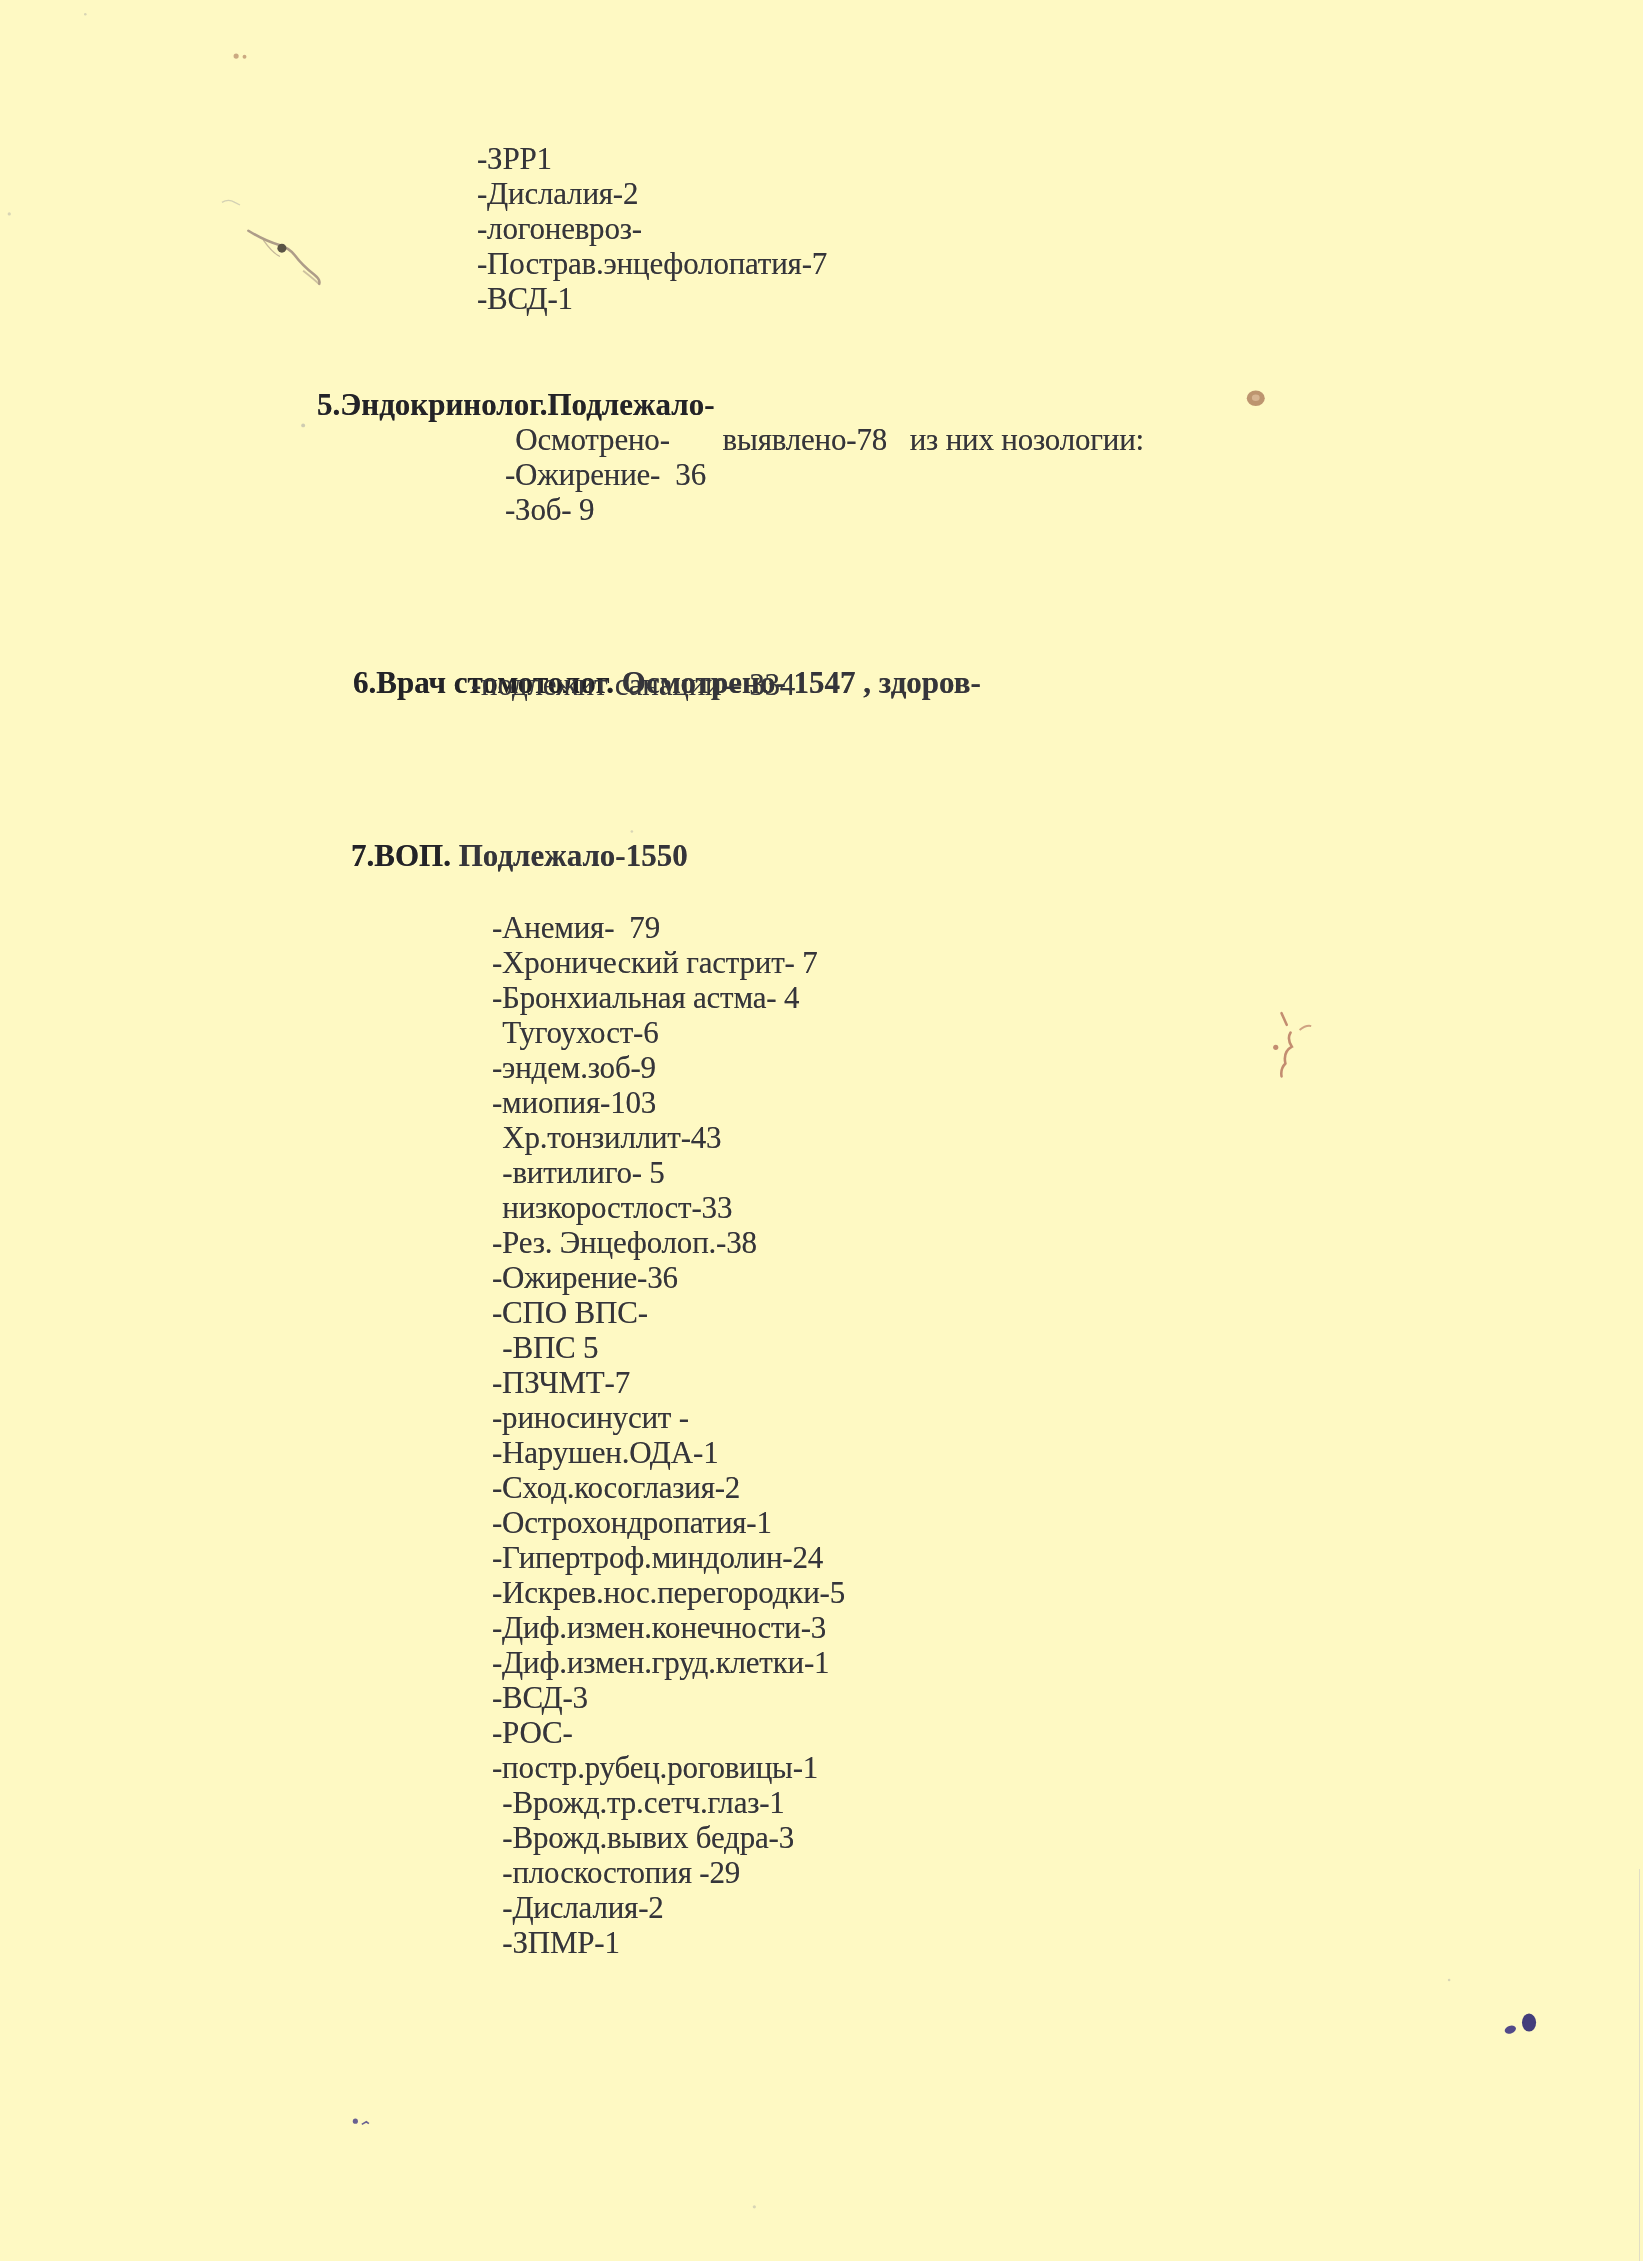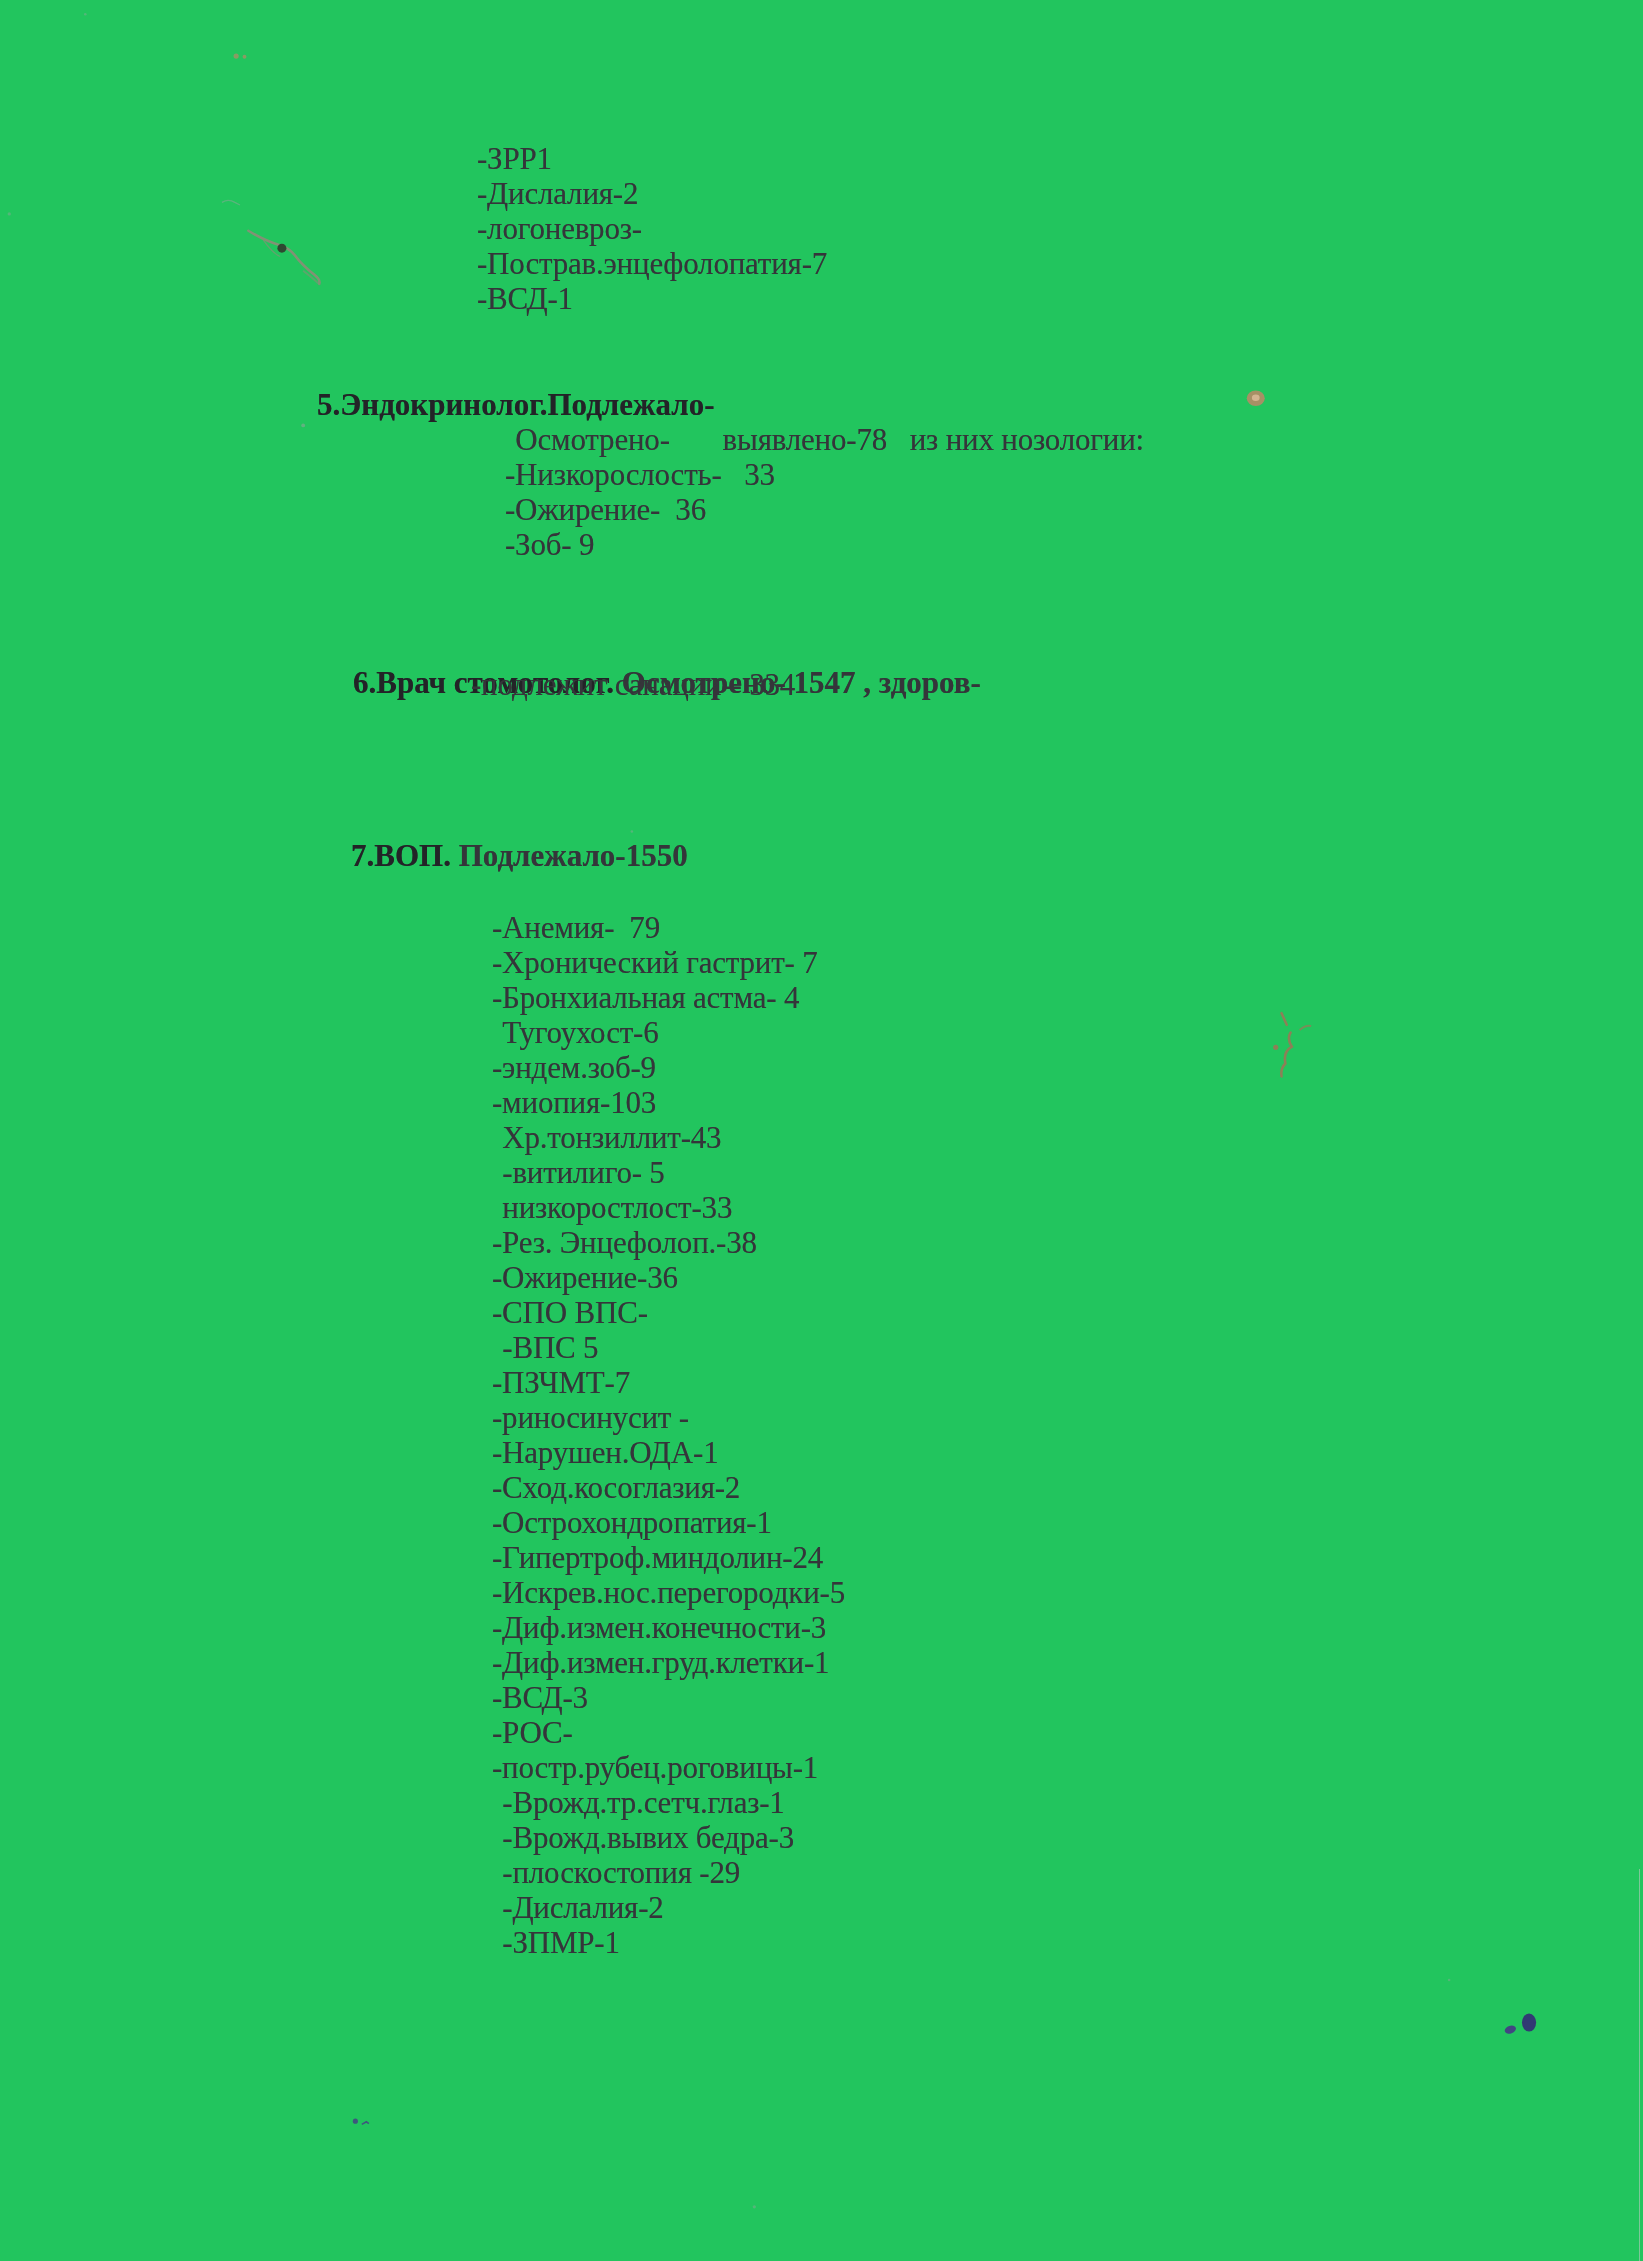--- a/index.html
+++ b/index.html
@@ -1,21 +1,21 @@
 <!DOCTYPE html>
 <html style="font-size:10.3px"><head>
 <meta charset="utf-8">
 <style>
   html,body{margin:0;padding:0;background:#e8e8e6;}
   .page{
     position:relative;
     width:1644px;
     height:2261px;
     margin:0 auto;
-    background:#22c55e;
+    background:#fef9c3;
     overflow:hidden;
     font-family:"Liberation Serif", serif;
     color:#35353a;
   }
   .block{position:absolute;}
   .line{
     white-space:pre;
     font-size:31px;
     line-height:35px;
     letter-spacing:-0.2px;
@@ -43,21 +43,20 @@
       <div class="line">-ЗРР1</div>
       <div class="line">-Дислалия-2</div>
       <div class="line">-логоневроз-</div>
       <div class="line">-Пострав.энцефолопатия-7</div>
       <div class="line">-ВСД-1</div>
     </div>
 
   <div class="block heading" style="left:317px;top:387px;">5.Эндокринолог.Подлежало-</div>
   <div class="block" style="left:505px;top:422px;">
       <div class="line indent">Осмотрено-       выявлено-78   из них нозологии:</div>
-      <div class="line">-Низкорослость-   33</div>
       <div class="line">-Ожирение-  36</div>
       <div class="line">-Зоб- 9</div>
     </div>
 
   <div class="block heading" style="left:322px;top:630px;">
     <span>6.Врач стомотолог.</span><span class="reg"> Осмотрено- 1547 , здоров-</span>
   </div>
   <div class="block line" style="left:471px;top:667px;">-подлежит санации-- 334</div>
 
   <div class="block heading" style="left:320px;top:803px;">

